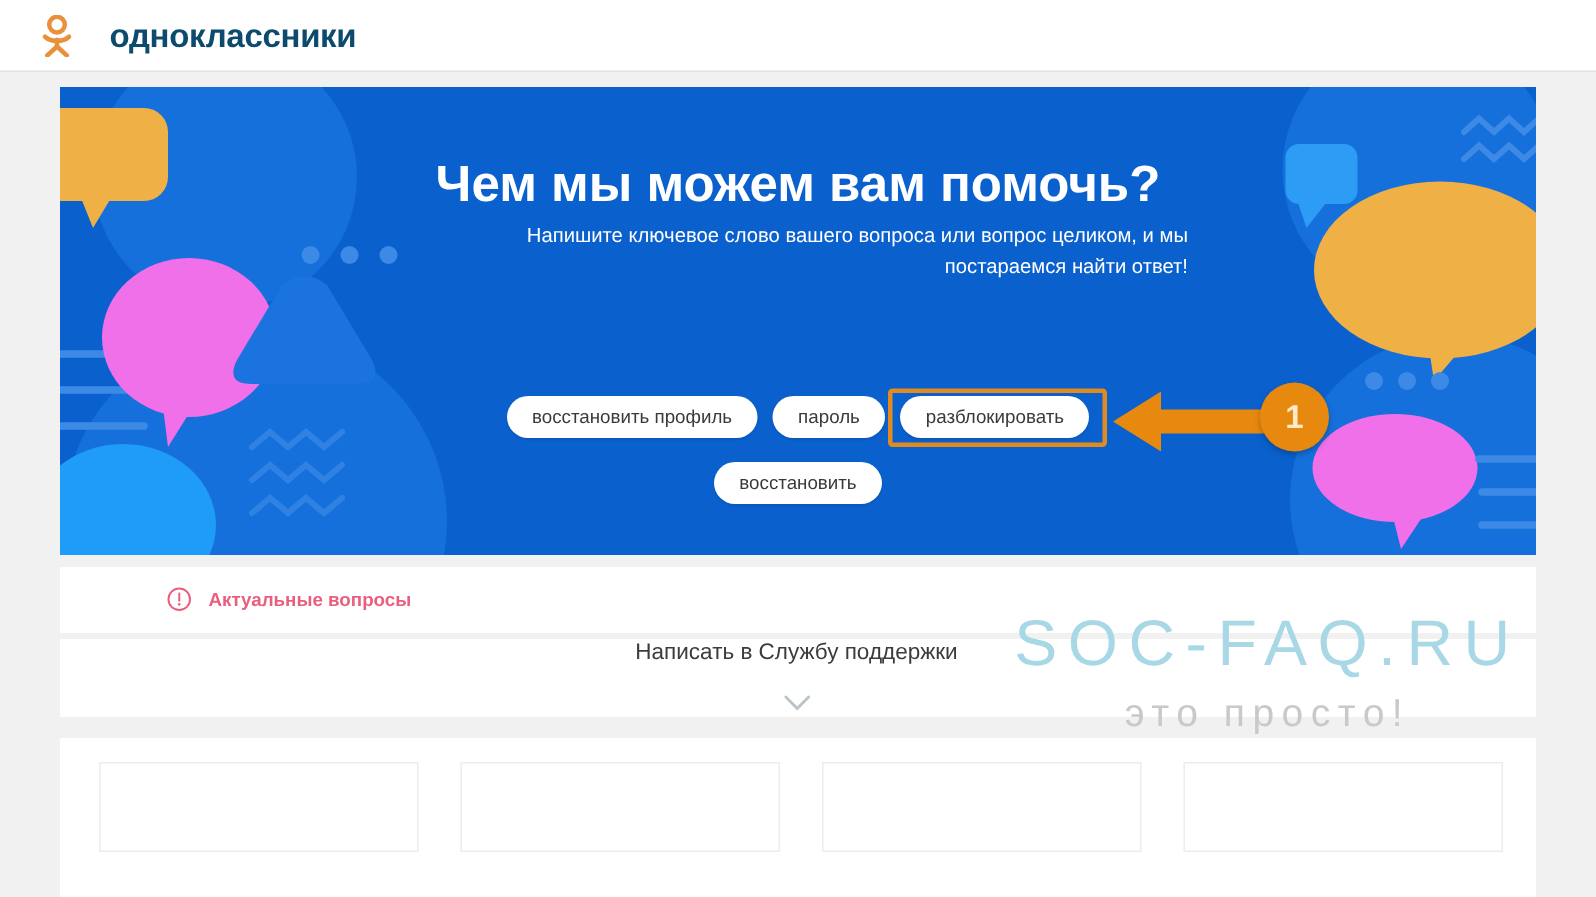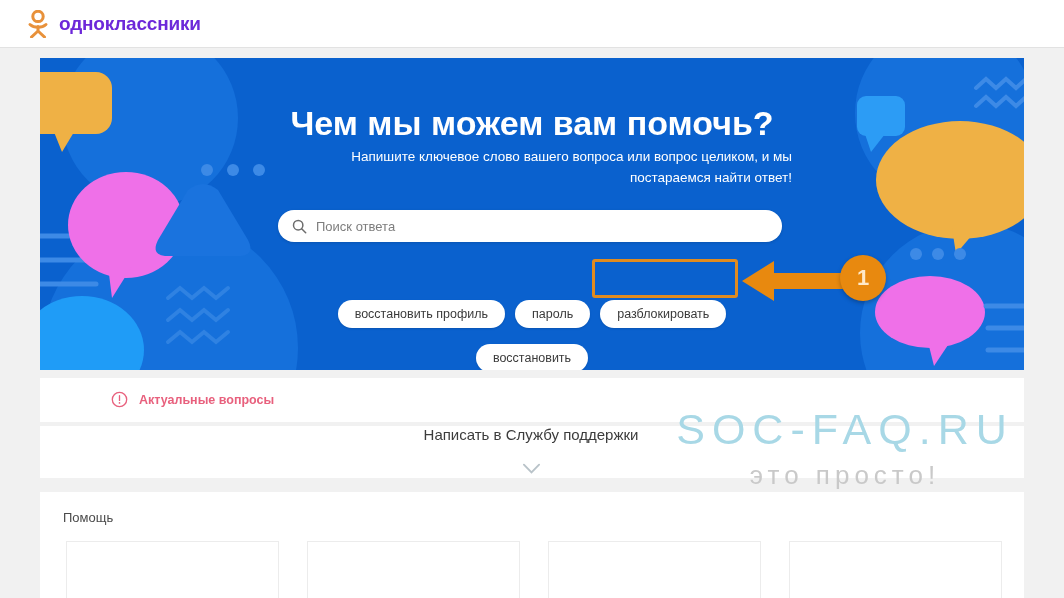--- a/index.html
+++ b/index.html
@@ -17,22 +17,22 @@
     width: 1064px; height: 48px;
     background: #ffffff;
     border-bottom: 1px solid #e2e2e2;
   }
   .logo-wrap {
     position: absolute; left: 26px; top: 10px;
     display: flex; align-items: center; gap: 9px;
   }
   .ok-mark { width: 24px; height: 28px; display: block; }
   .logo-text {
-    font-size: 19px; font-weight: bold; color: #6d28d9;
-    letter-spacing: -0.2px; line-height: 28px;
+    font-size: 22px; font-weight: bold; color: #0c4a6e;
+    letter-spacing: -0.2px; line-height: 28px; margin-left: 14px;
   }
 
   
   .banner {
     position: absolute; left: 40px; top: 58px;
     width: 984px; height: 312px;
     background: #0a61ce;
     overflow: hidden;
   }
   .banner svg.deco { position: absolute; left: 0; top: 0; }
@@ -58,21 +58,21 @@
     width: 504px; height: 32px;
     background: #ffffff; border-radius: 17px;
     display: flex; align-items: center; padding: 0 14px;
     box-shadow: 0 1px 3px rgba(0,0,0,0.14);
   }
   .search-icon { width: 15px; height: 15px; flex: 0 0 15px; margin-right: 9px; }
   .search-ph { color: #7d7d7d; font-size: 13px; }
 
   .chips-row {
     position: absolute; width: 984px;
-    display: flex; justify-content: center; align-items: flex-start; gap: 10px; margin-top: 36px;
+    display: flex; justify-content: center; align-items: flex-start; gap: 10px;
   }
   .chips-row.r1 { left: 0; top: 206px; }
   .chips-row.r2 { left: 0; top: 250px; }
   .chip {
     background: #ffffff; border-radius: 16px;
     height: 28px; padding: 0 17px;
     display: flex; align-items: center;
     color: #3a3a3a; font-size: 12.5px; white-space: nowrap;
     box-shadow: 0 1px 2px rgba(0,0,0,0.13);
   }
@@ -237,27 +237,20 @@
     </g>
     <g stroke="#3d8ae6" stroke-width="5" stroke-linecap="round">
       <line x1="946" y1="248" x2="1000" y2="248"></line>
     </g>
   </svg>
 
   <div class="banner-inner">
     <div class="b-title">Чем мы можем вам помочь?</div>
     <div class="b-sub">Напишите ключевое слово вашего вопроса или вопрос целиком, и мы постараемся найти ответ!</div>
 
-    <div class="search-box">
-      <svg class="search-icon" viewBox="0 0 16 16">
-        <circle cx="6.6" cy="6.6" r="5" fill="none" stroke="#6c6c6c" stroke-width="1.6"></circle>
-        <line x1="10.3" y1="10.3" x2="14.6" y2="14.6" stroke="#6c6c6c" stroke-width="1.6" stroke-linecap="round"></line>
-      </svg>
-      <span class="search-ph">Поиск ответа</span>
-    </div>
 
     <div class="chips-row r1">
       <div class="chip">восстановить профиль</div>
       <div class="chip">пароль</div>
       <div class="chip">разблокировать</div>
     </div>
 
     <div class="chips-row r2">
       <div class="chip">восстановить</div>
     </div>
@@ -286,21 +279,20 @@
 <div class="card card-support">
   <div class="support-row">
     <span class="support-text">Написать в Службу поддержки</span>
     <svg class="chev" viewBox="0 0 20 12">
       <path d="M2 2 L10 10 L18 2" fill="none" stroke="#b9c3c9" stroke-width="2" stroke-linecap="round"></path>
     </svg>
   </div>
 </div>
 
 <div class="card card-help">
-  <div class="help-title">Помощь</div>
   <div class="tiles">
     <div class="tile"></div>
     <div class="tile"></div>
     <div class="tile"></div>
     <div class="tile"></div>
   </div>
 </div>
 
 <div class="watermark">
   <div class="wm1">SOC-FAQ.RU</div>

